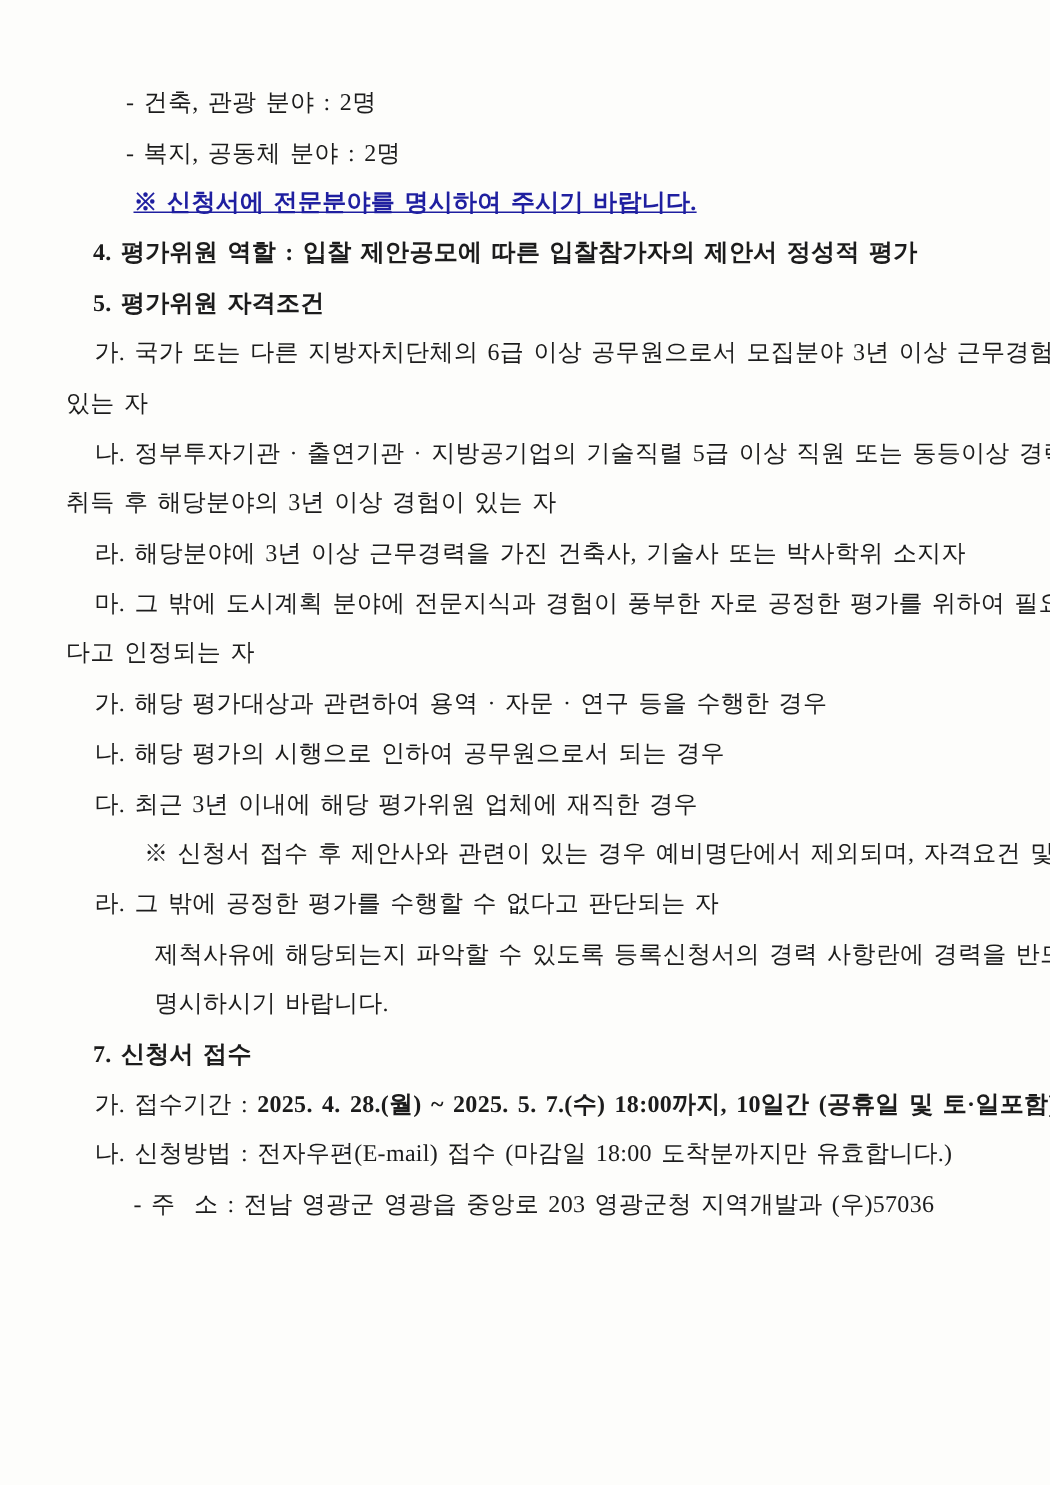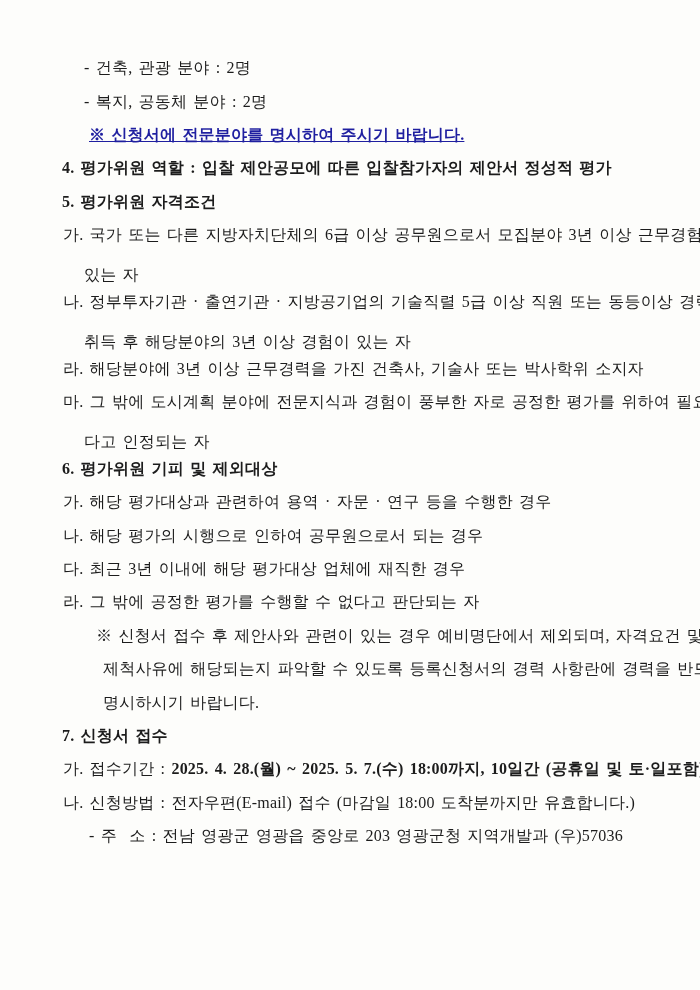--- a/index.html
+++ b/index.html
@@ -27,21 +27,21 @@
     align-items: center;
     white-space: pre;
     word-spacing: 2px;
     letter-spacing: 0.2px;
   }
   .seg { white-space: pre; }
 
   
   .ind-heading { padding-left: 62px; }
   .ind-item    { padding-left: 63px; }
-  .ind-cont    { padding-left: 84px; align-items: flex-end; }
+  .ind-cont    { padding-left: 44px; }
   .ind-dash    { padding-left: 84px; text-align: right; }
   .ind-note    { padding-left: 89px; }
   .ind-note2   { padding-left: 96px; }
   .ind-cont2   { padding-left: 103px; }
   .ind-dash2   { padding-left: 89px; }
 
   
   .normal { font-weight: normal; }
   .bold   { font-weight: bold; }
   .blue   { font-weight: bold; color: var(--blue, #1f1fa0); text-decoration: underline; }
@@ -57,26 +57,25 @@
       <div class="line ind-note"><span class="seg blue">※ 신청서에 전문분야를 명시하여 주시기 바랍니다.</span></div>
       <div class="line ind-heading"><span class="seg bold">4. 평가위원 역할 : 입찰 제안공모에 따른 입찰참가자의 제안서 정성적 평가</span></div>
       <div class="line ind-heading"><span class="seg bold">5. 평가위원 자격조건</span></div>
       <div class="line ind-item"><span class="seg normal">가. 국가 또는 다른 지방자치단체의 6급 이상 공무원으로서 모집분야 3년 이상 근무경험이</span></div>
       <div class="line ind-cont"><span class="seg normal">있는 자</span></div>
       <div class="line ind-item"><span class="seg normal">나. 정부투자기관 · 출연기관 · 지방공기업의 기술직렬 5급 이상 직원 또는 동등이상 경력자</span></div>
       <div class="line ind-cont"><span class="seg normal">취득 후 해당분야의 3년 이상 경험이 있는 자</span></div>
       <div class="line ind-item"><span class="seg normal">라. 해당분야에 3년 이상 근무경력을 가진 건축사, 기술사 또는 박사학위 소지자</span></div>
       <div class="line ind-item"><span class="seg normal">마. 그 밖에 도시계획 분야에 전문지식과 경험이 풍부한 자로 공정한 평가를 위하여 필요하</span></div>
       <div class="line ind-cont"><span class="seg normal">다고 인정되는 자</span></div>
-      <div class="line ind-heading"><span class="seg bold">6. 평가위원 기피 및 제외대상</span></div>
       <div class="line ind-item"><span class="seg normal">가. 해당 평가대상과 관련하여 용역 · 자문 · 연구 등을 수행한 경우</span></div>
       <div class="line ind-item"><span class="seg normal">나. 해당 평가의 시행으로 인하여 공무원으로서 되는 경우</span></div>
-      <div class="line ind-item"><span class="seg normal">다. 최근 3년 이내에 해당 평가대상 업체에 재직한 경우</span></div>
+      <div class="line ind-item"><span class="seg normal">다. 최근 3년 이내에 해당 평가위원 업체에 재직한 경우</span></div>
+      <div class="line ind-note2"><span class="seg normal">※ 신청서 접수 후 제안사와 관련이 있는 경우 예비명단에서 제외되며, 자격요건 및</span></div>
       <div class="line ind-item"><span class="seg normal">라. 그 밖에 공정한 평가를 수행할 수 없다고 판단되는 자</span></div>
-      <div class="line ind-note2"><span class="seg normal">※ 신청서 접수 후 제안사와 관련이 있는 경우 예비명단에서 제외되며, 자격요건 및</span></div>
       <div class="line ind-cont2"><span class="seg normal">제척사유에 해당되는지 파악할 수 있도록 등록신청서의 경력 사항란에 경력을 반드시</span></div>
       <div class="line ind-cont2"><span class="seg normal">명시하시기 바랍니다.</span></div>
       <div class="line ind-heading"><span class="seg bold">7. 신청서 접수</span></div>
       <div class="line ind-item"><span class="seg normal">가. 접수기간 : </span><span class="seg bold">2025. 4. 28.(월) ~ 2025. 5. 7.(수) 18:00까지, 10일간 (공휴일 및 토·일포함)</span></div>
       <div class="line ind-item"><span class="seg normal">나. 신청방법 : 전자우편(E-mail) 접수 (마감일 18:00 도착분까지만 유효합니다.)</span></div>
       <div class="line ind-dash2"><span class="seg normal">- 주  소 : 전남 영광군 영광읍 중앙로 203 영광군청 지역개발과 (우)57036</span></div>
     </div>
 </div>
 
 </body></html>

